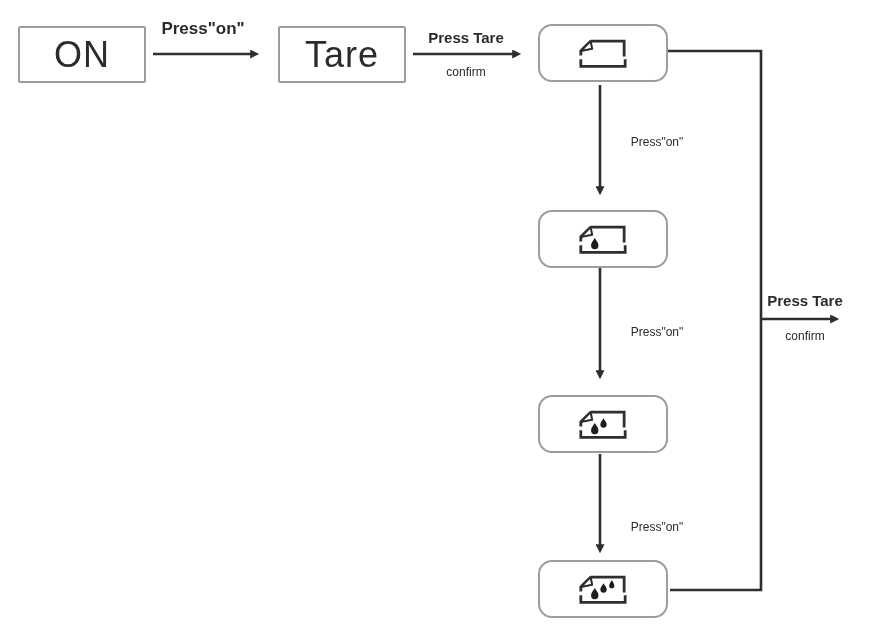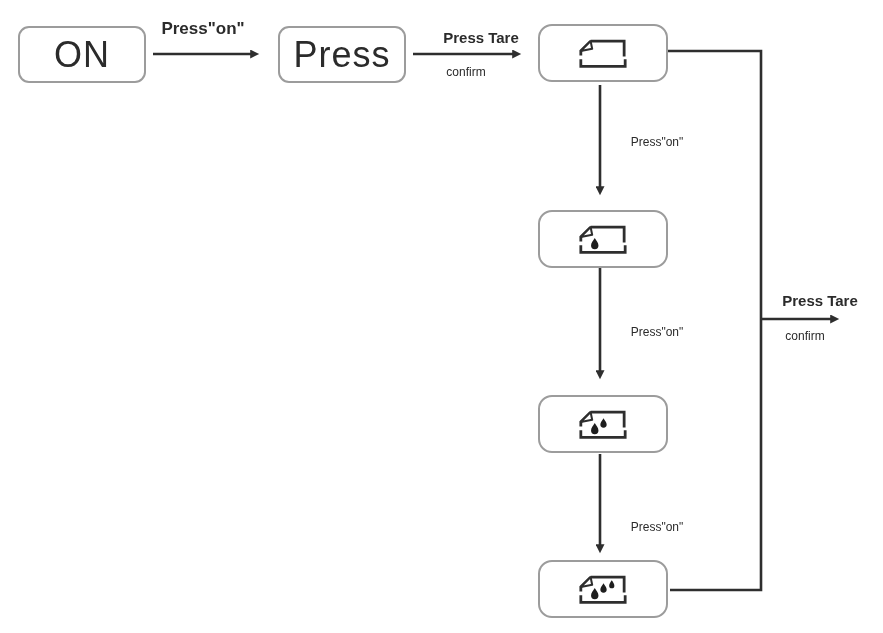--- a/index.html
+++ b/index.html
@@ -30,21 +30,21 @@
   }
   .node{
     position:absolute;
     background:var(--bg);
     border:2px solid var(--box-border);
     display:flex;align-items:center;justify-content:center;
     color:var(--text);
   }
   .node.text-node{
     width:128px;height:57px;
-    border-radius:11px;
+    border-radius:2px;
     font-size:36px;
     letter-spacing:1px;
   }
   .node.icon-node{
     width:130px;height:58px;
     border-radius:14px;
   }
   .pan-icon{display:block;}
   .pan-icon .outline{
     fill:none;
@@ -59,21 +59,21 @@
   }
   .pan-icon .drops path{fill:var(--drop);}
   .edge-label{
     position:absolute;
     transform:translate(-50%,-50%);
     white-space:nowrap;
     color:var(--text);
     font-size:12px;
   }
   .edge-label.semi{font-size:17px;font-weight:600;}
-  .edge-label.bold-sm{font-size:15px;font-weight:700;margin-left:15px;}
+  .edge-label.bold-sm{font-size:15px;font-weight:700;}
 </style>
 </head>
 <body>
 
 <div class="canvas">
 
   <svg class="connector-layer" viewBox="0 0 883 633" xmlns="http://www.w3.org/2000/svg">
     <defs>
       <marker id="ah" viewBox="0 0 10 10" refX="2" refY="5" markerWidth="10" markerHeight="9" orient="auto" markerUnits="userSpaceOnUse">
         <path d="M0 0 L10 5 L0 10 Z" style="fill:var(--line);stroke:none"></path>
@@ -86,21 +86,21 @@
     <path d="M600 454 L600 546" marker-end="url(#ah)"></path>
     <path d="M668 51 H761 V590 H670"></path>
     <path d="M761 319 L832 319" marker-end="url(#ah)"></path>
   </svg>
 
   <div class="node text-node" style="left:18px;top:26px;">
     <span>ON</span>
   </div>
 
   <div class="node text-node" style="left:278px;top:26px;">
-    <span>Press</span>
+    <span>Tare</span>
   </div>
 
   <div class="node icon-node" style="left:538px;top:24px;">
     <svg class="pan-icon" width="56" height="33" viewBox="0 0 54 32">
       <path class="outline" d="M15 4 H47.5 V19"></path>
       <path class="outline" d="M15 4 L5.5 13.5 V18"></path>
       <path class="flap" d="M15 4 L16.5 11.5 L5.5 13.5 Z"></path>
       <path class="outline" d="M5.5 21.5 V28.5 H48.5 V21.5"></path>
       <g class="drops"></g>
     </svg>

